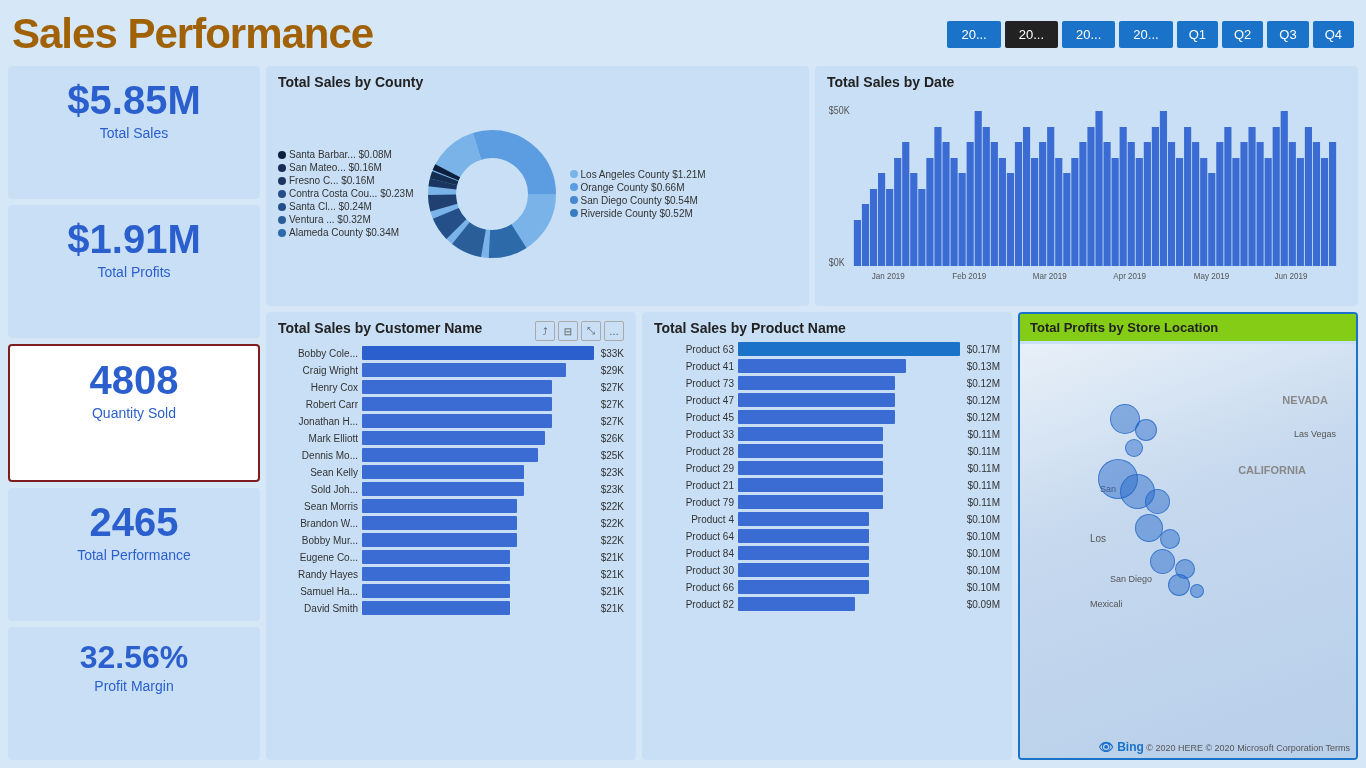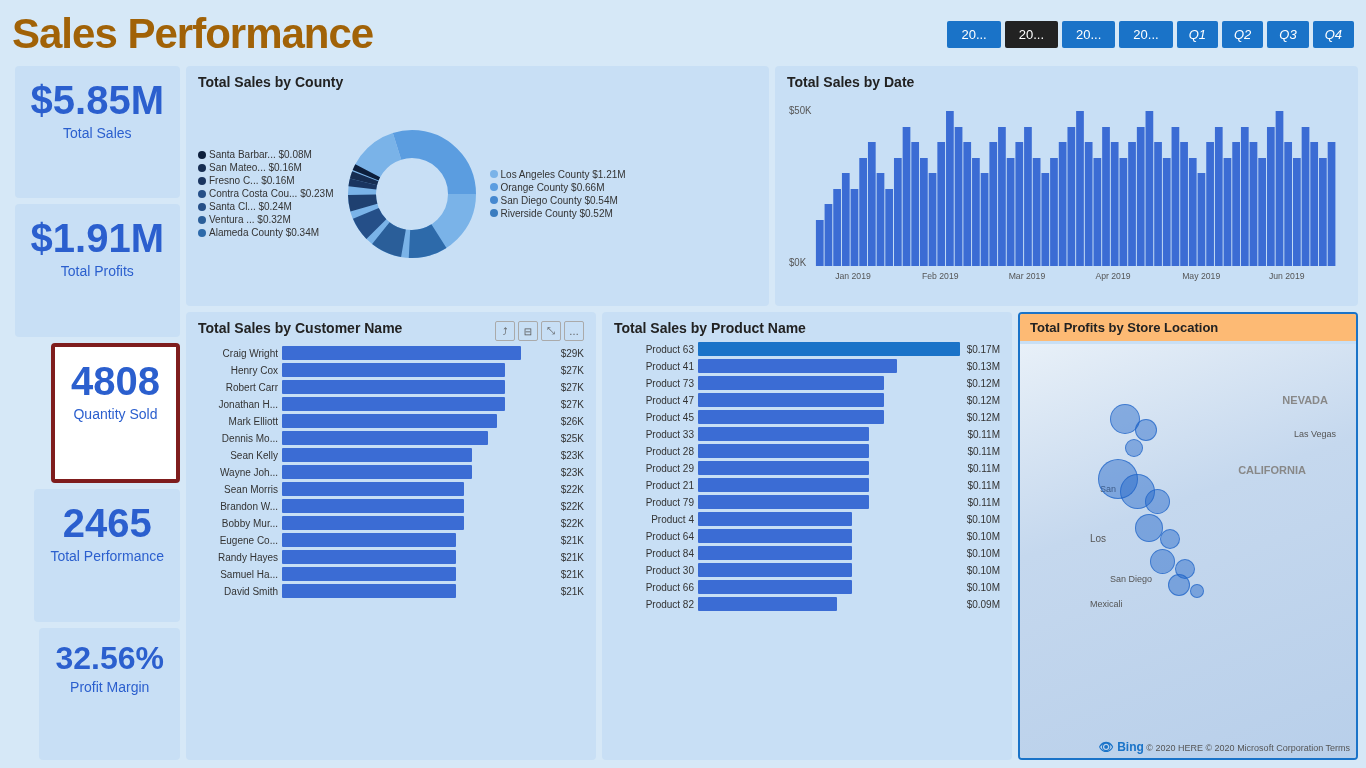--- a/index.html
+++ b/index.html
@@ -55,51 +55,49 @@
     }
 
     .quarter-btn {
       background: #1a73c8;
       color: #fff;
       border: none;
       padding: 6px 12px;
       font-size: 13px;
       cursor: pointer;
       border-radius: 2px;
-      font-style: italic;
     }
 
     
     .main-content {
       display: flex;
       flex: 1;
       gap: 6px;
     }
 
     
     .kpi-panel {
       display: flex;
       flex-direction: column;
       gap: 6px;
-      width: 172px;
+      width: 252px;
       flex-shrink: 0;
-      align-items: flex-end;
     }
 
     .kpi-card {
       background: #c8dff5;
       border-radius: 4px;
       padding: 12px 16px;
       text-align: center;
       flex: 1;
     }
 
     .kpi-card.highlighted {
       background: #fff;
-      border: 4px solid #7f1d1d;
+      border: 2px solid #7f1d1d;
     }
 
     .kpi-value {
       font-size: 36px;
       font-weight: 700;
       color: #2b5fce;
     }
 
     .kpi-value.large {
       font-size: 40px;
@@ -264,21 +262,21 @@
       position: relative;
       margin-top: 30px;
       overflow: hidden;
     }
 
     .map-title-bar {
       position: absolute;
       top: 0;
       left: 0;
       right: 0;
-      background: #fdba74;
+      background: #84cc16;
       padding: 6px 10px;
       font-size: 13px;
       font-weight: 600;
       color: #222;
     }
 
     .map-bubble {
       position: absolute;
       border-radius: 50%;
       background: rgba(30, 100, 200, 0.45);
@@ -537,20 +535,27 @@
           <div class="chart-card-header">
             <div class="chart-title">Total Sales by Customer Name</div>
             <div class="chart-toolbar">
               <button class="toolbar-btn">⤴</button>
               <button class="toolbar-btn">⊟</button>
               <button class="toolbar-btn">⤡</button>
               <button class="toolbar-btn">…</button>
             </div>
           </div>
           <div class="bar-chart-container" id="customer-bars">
+          <div class="bar-row">
+                <div class="bar-label">Bobby Cole...</div>
+                <div class="bar-track">
+                  <div class="bar-fill" style="width: 100%; background: rgb(43, 95, 206);"></div>
+                </div>
+                <span class="bar-value">$33K</span>
+              </div>
               <div class="bar-row">
                 <div class="bar-label">Craig Wright</div>
                 <div class="bar-track">
                   <div class="bar-fill" style="width: 88%;"></div>
                 </div>
                 <span class="bar-value">$29K</span>
               </div>
               <div class="bar-row">
                 <div class="bar-label">Henry Cox</div>
                 <div class="bar-track">
@@ -587,21 +592,21 @@
                 <span class="bar-value">$25K</span>
               </div>
               <div class="bar-row">
                 <div class="bar-label">Sean Kelly</div>
                 <div class="bar-track">
                   <div class="bar-fill" style="width: 70%;"></div>
                 </div>
                 <span class="bar-value">$23K</span>
               </div>
               <div class="bar-row">
-                <div class="bar-label">Wayne Joh...</div>
+                <div class="bar-label">Sold Joh...</div>
                 <div class="bar-track">
                   <div class="bar-fill" style="width: 70%;"></div>
                 </div>
                 <span class="bar-value">$23K</span>
               </div>
               <div class="bar-row">
                 <div class="bar-label">Sean Morris</div>
                 <div class="bar-track">
                   <div class="bar-fill" style="width: 67%;"></div>
                 </div>

